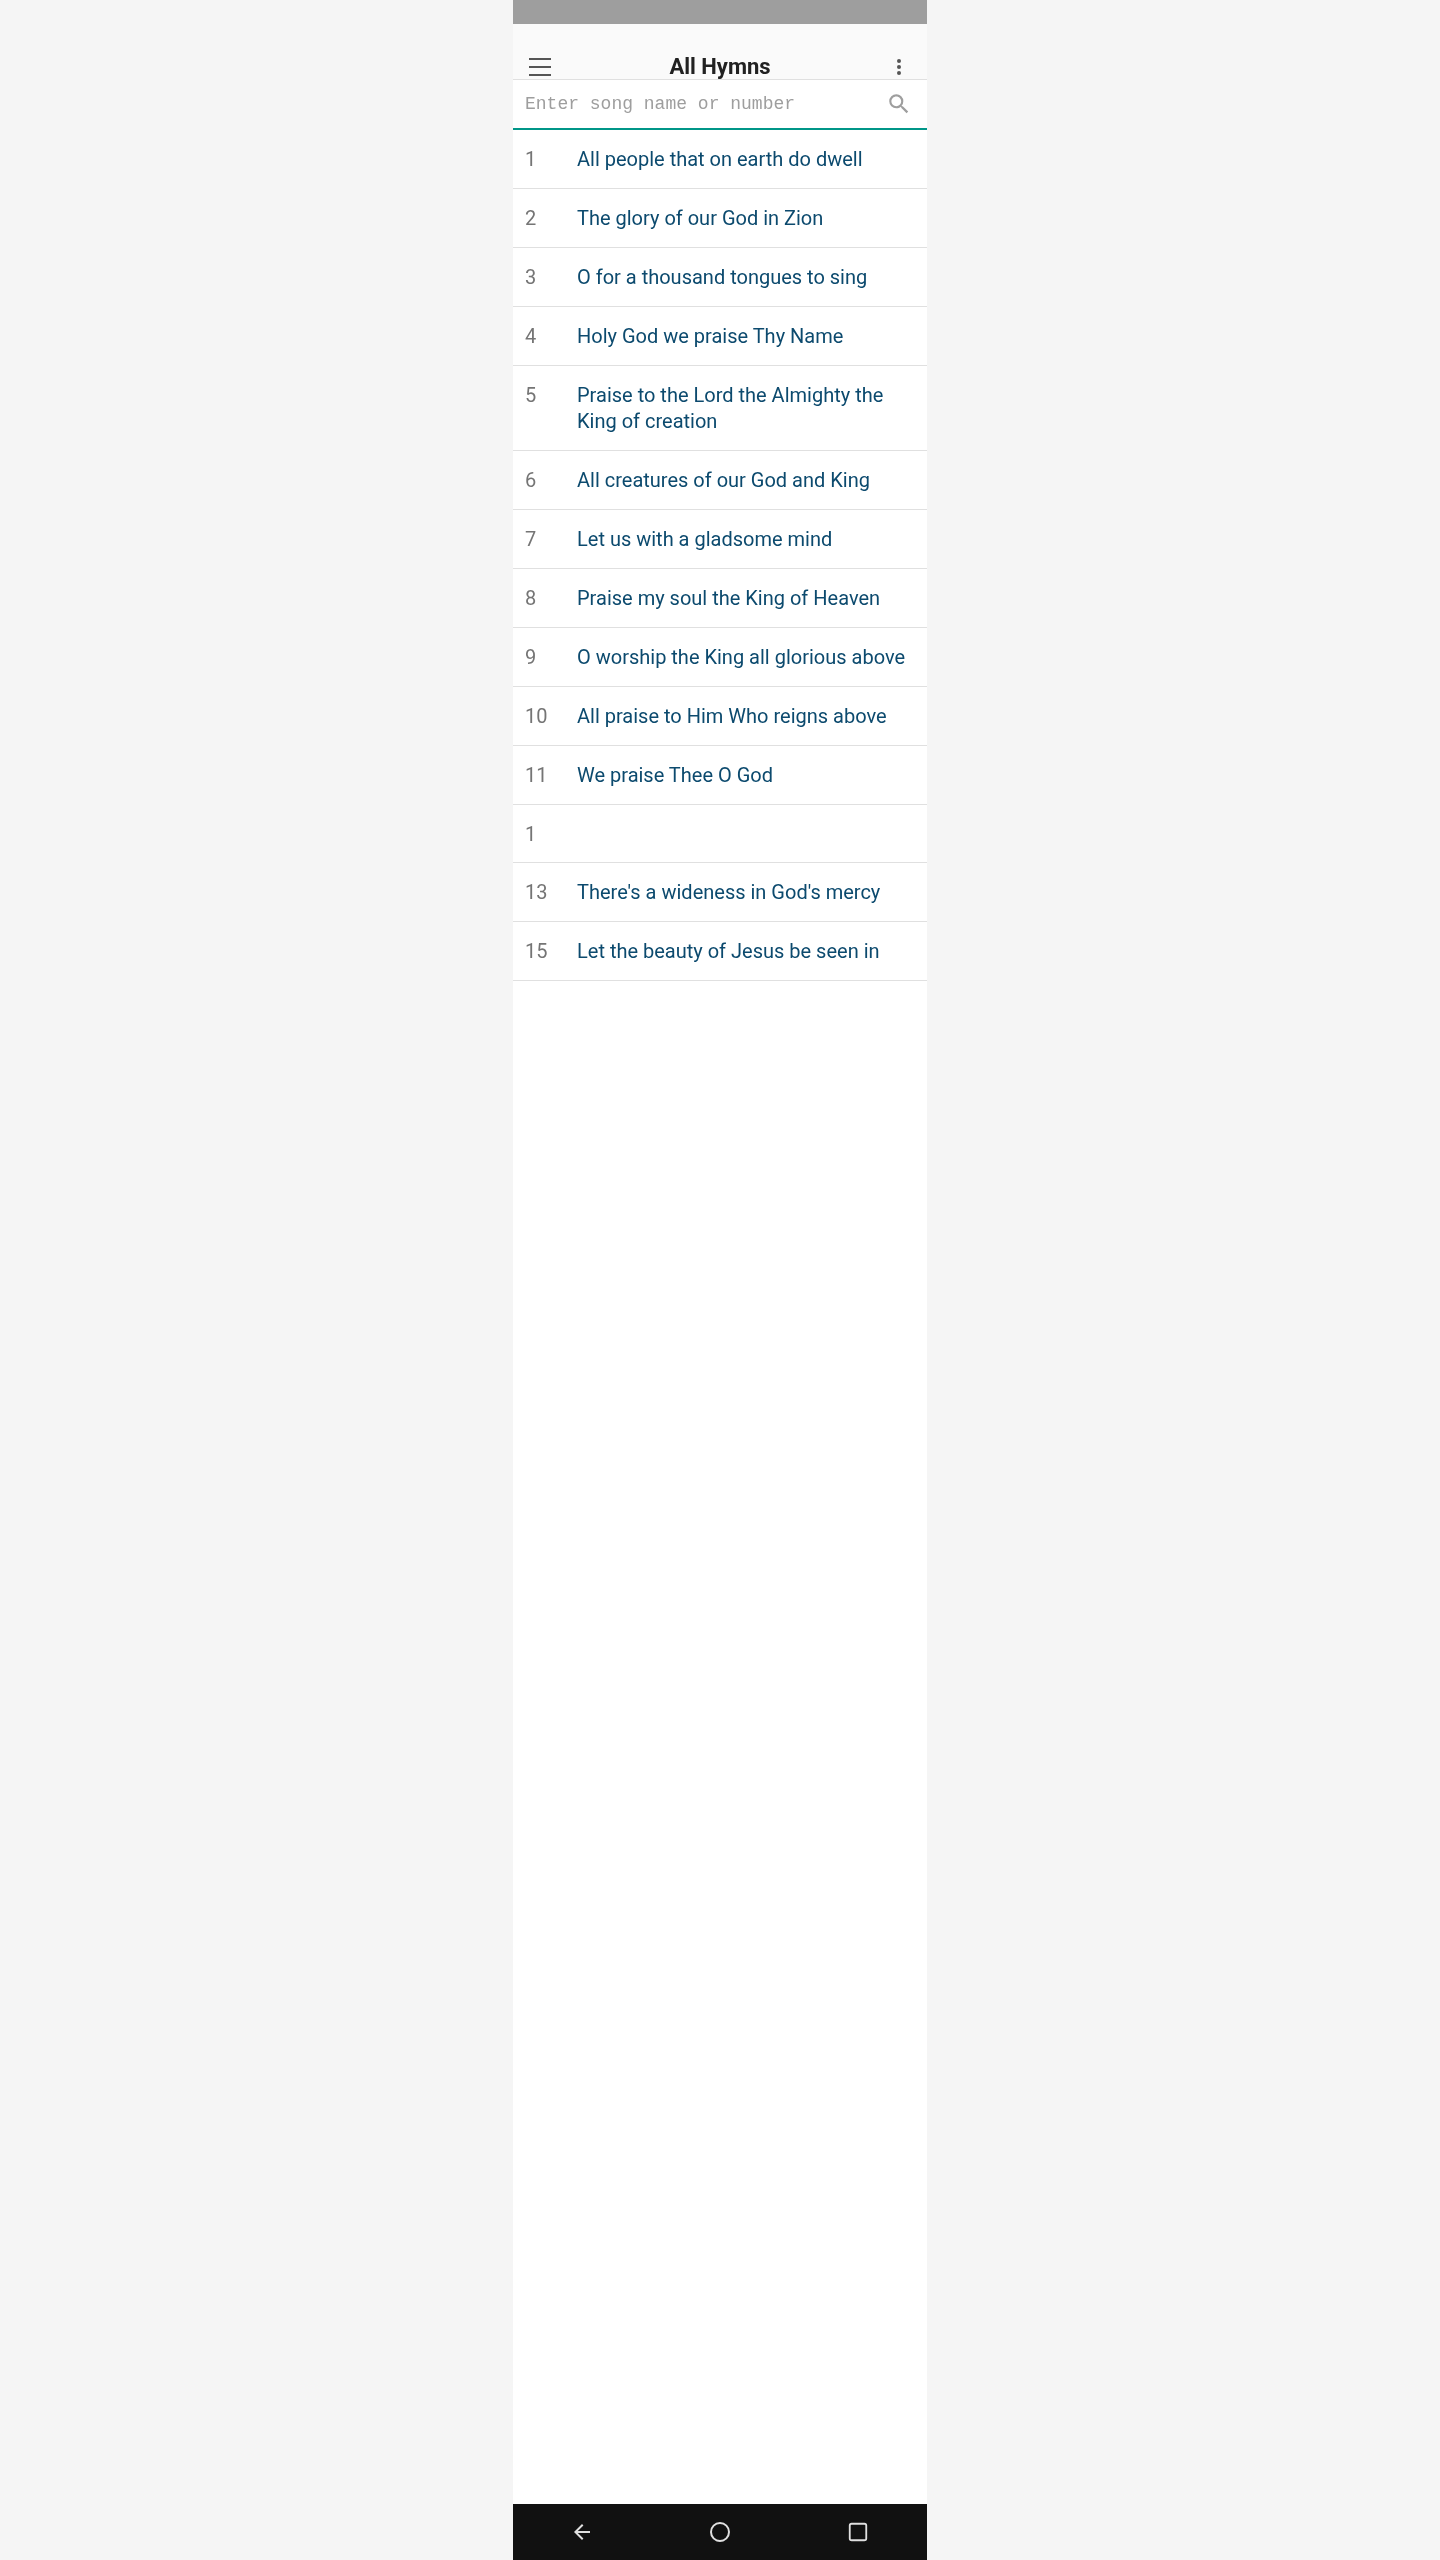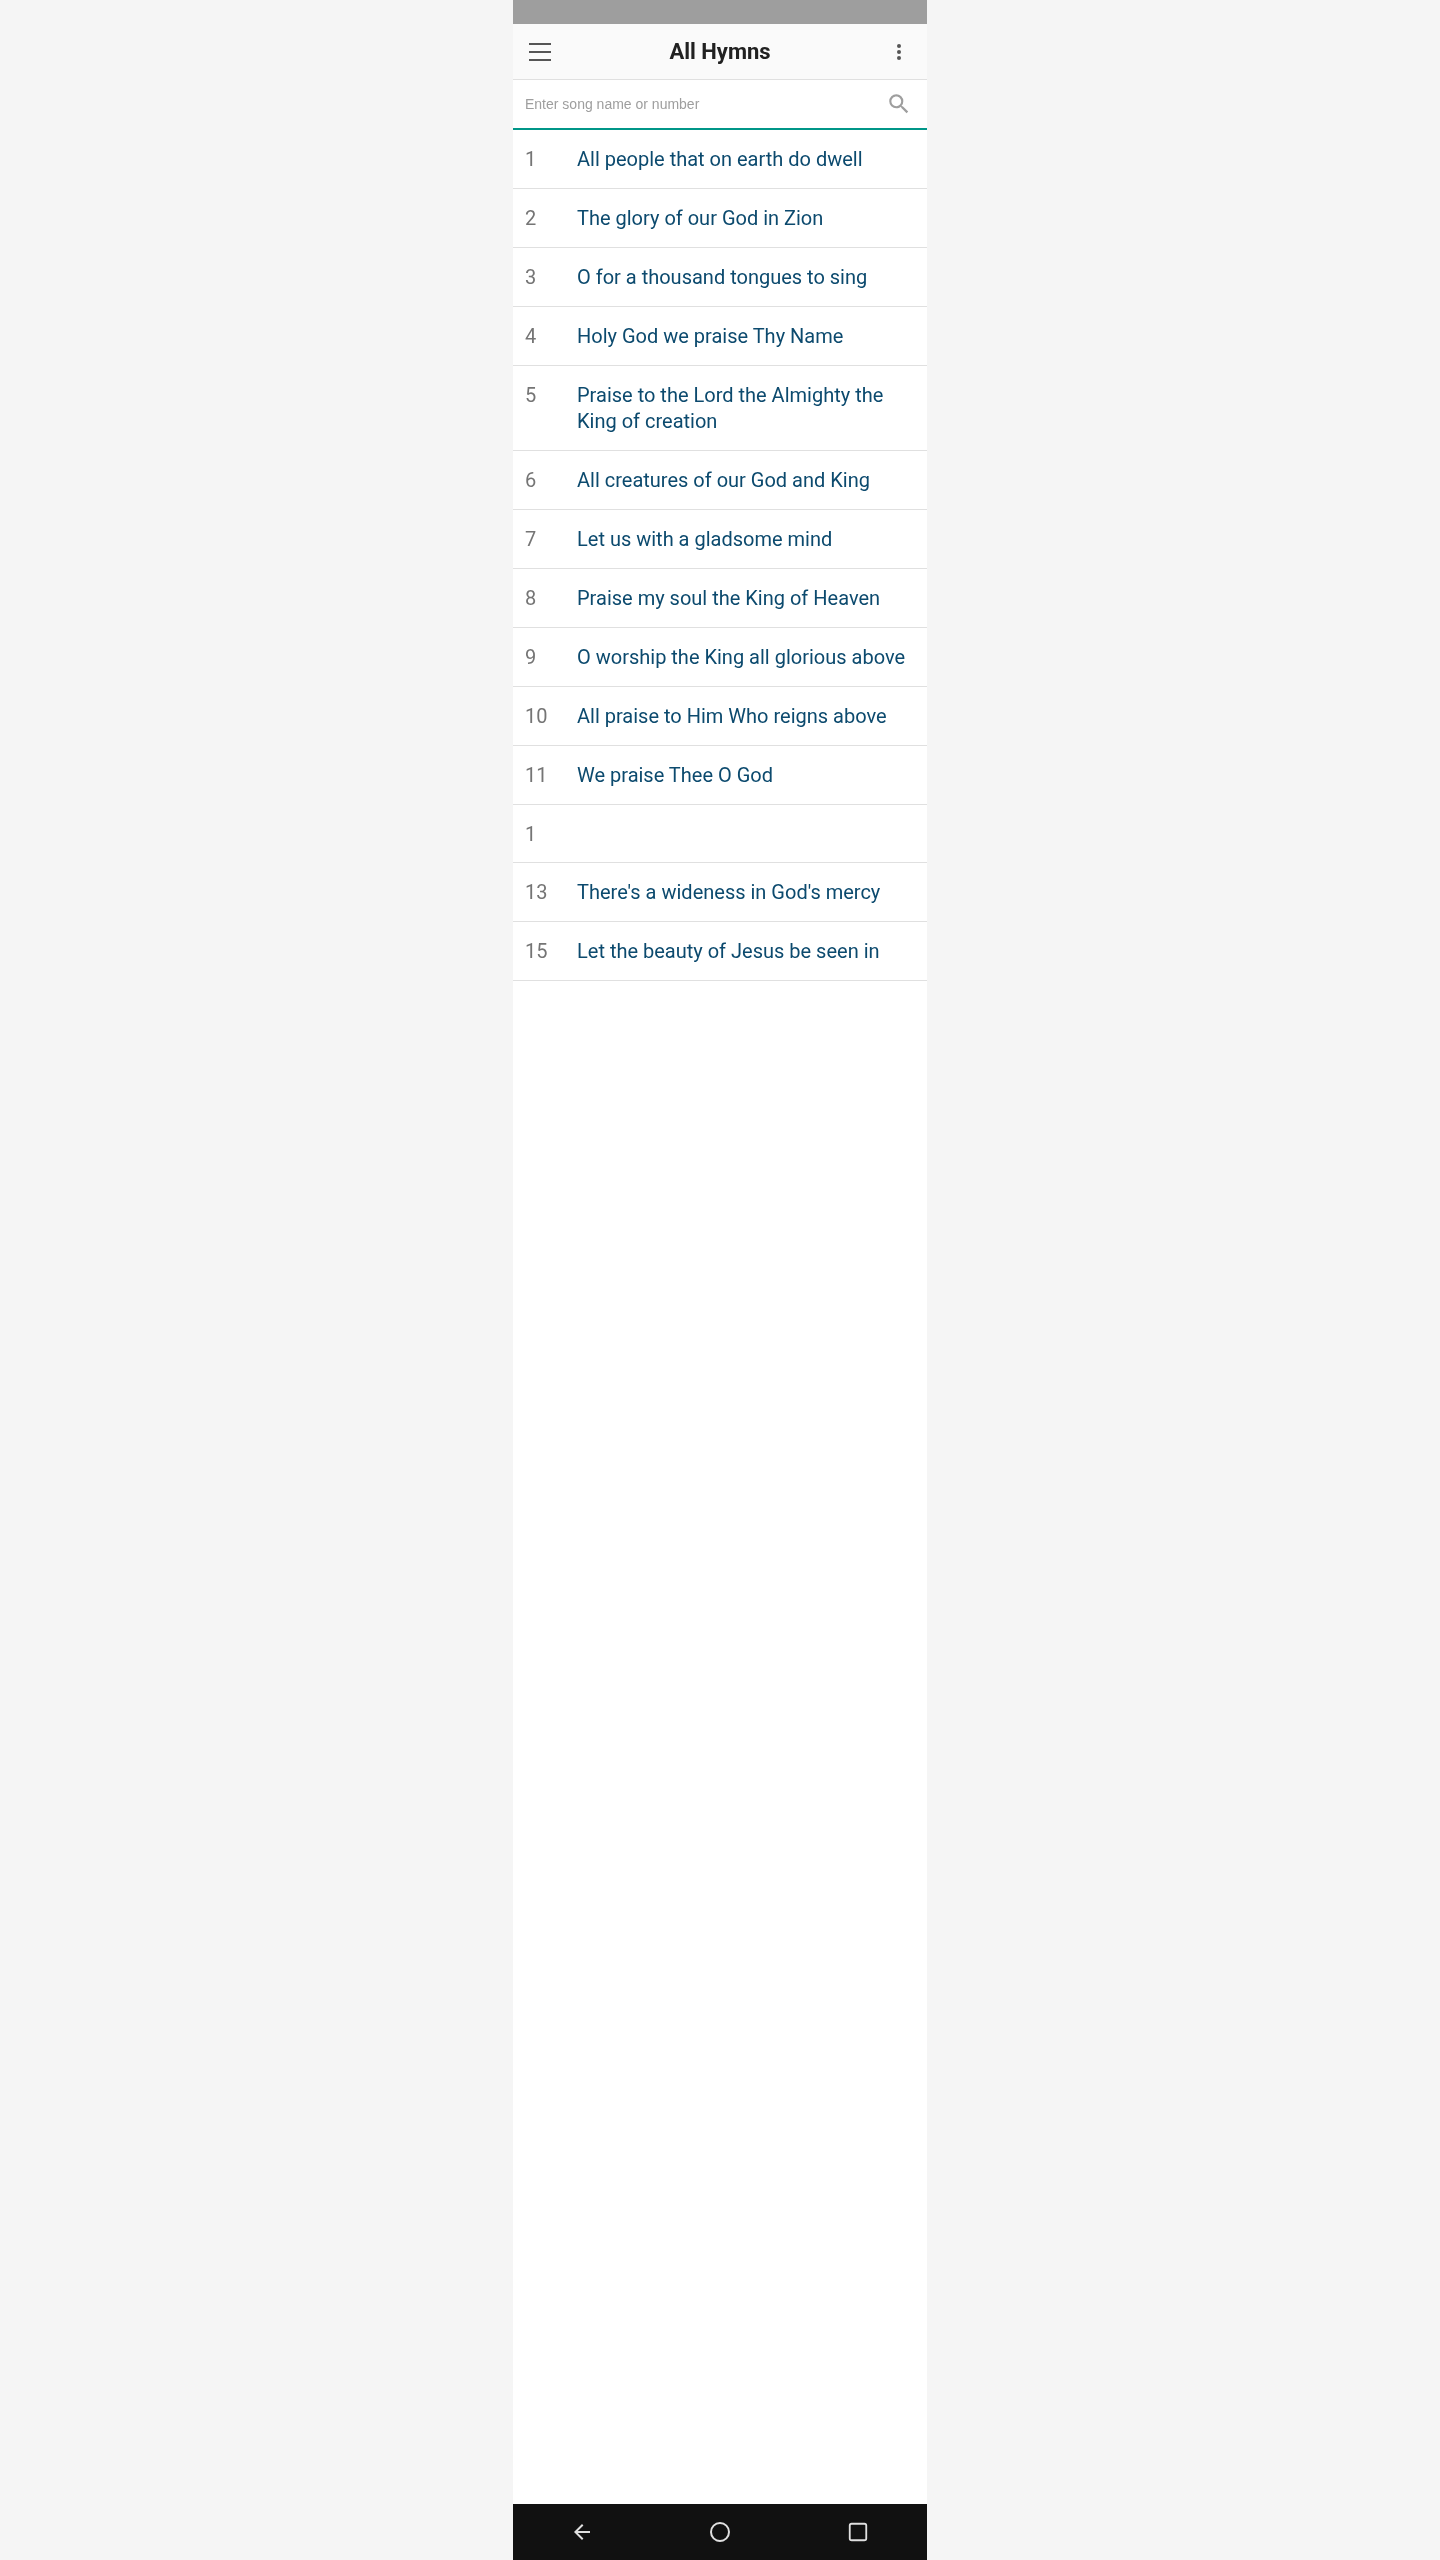--- a/index.html
+++ b/index.html
@@ -25,21 +25,21 @@
       background-color: #9e9e9e;
       width: 100%;
       flex-shrink: 0;
     }
 
     
     .app-bar {
       background-color: #fafafa;
       height: 56px;
       display: flex;
-      align-items: center;
+      align-items: flex-end;
       padding: 0 16px;
       border-bottom: 1px solid #e0e0e0;
       flex-shrink: 0;
       gap: 32px;
     }
 
     .app-bar-menu-icon {
       width: 24px;
       height: 24px;
       cursor: pointer;
@@ -92,23 +92,24 @@
       display: flex;
       align-items: center;
       border-bottom: 2px solid #009688;
       flex-shrink: 0;
     }
 
     .search-input {
       flex: 1;
       border: none;
       outline: none;
-      font-size: 14px;
+      font-size: 18px;
       color: #c2410c;
       background: transparent;
+      font-family: Liberation Mono, monospace;
     }
 
     .search-input::placeholder {
       color: #9e9e9e;
     }
 
     .search-icon-btn {
       width: 32px;
       height: 32px;
       cursor: pointer;

